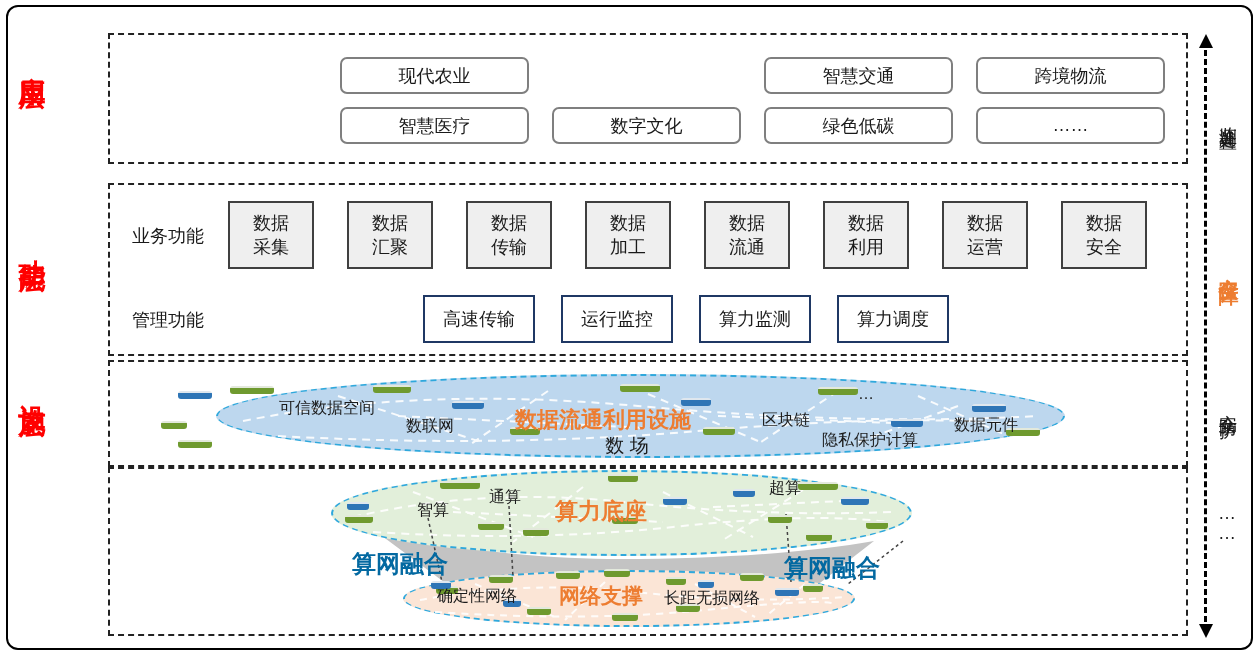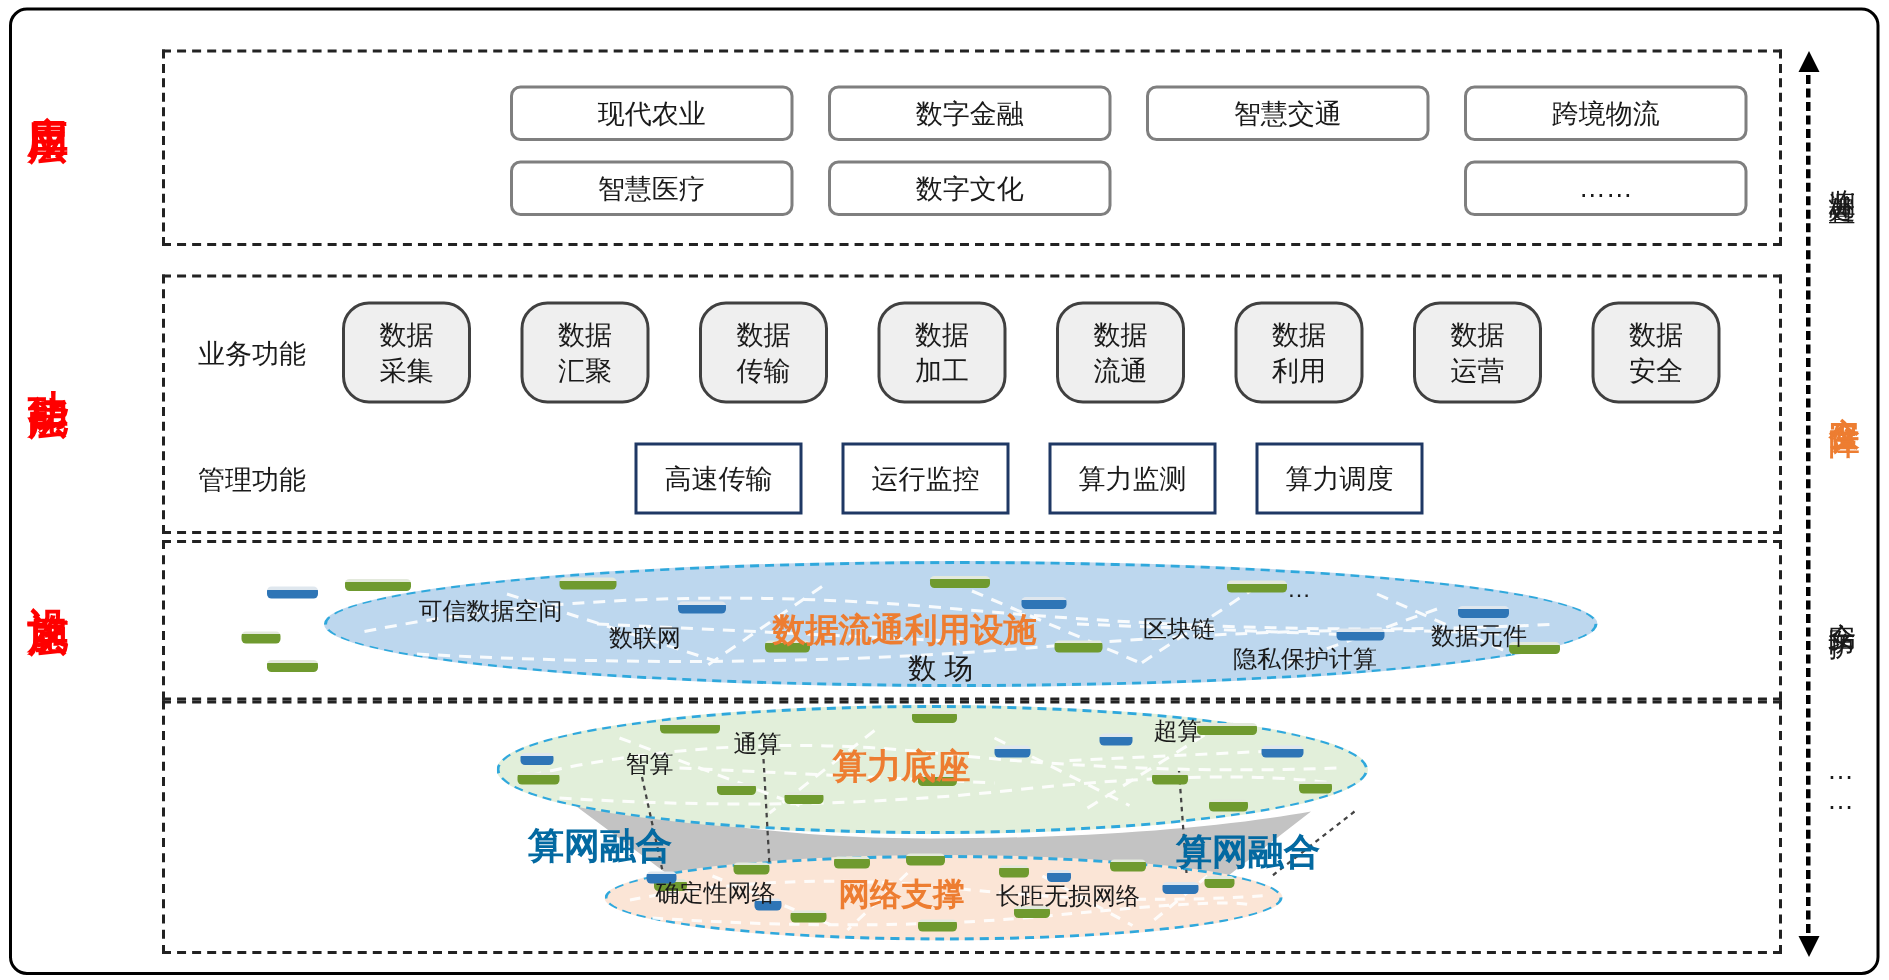--- a/index.html
+++ b/index.html
@@ -9,21 +9,21 @@
   .dashed-box{position:absolute;left:108px;width:1076px;border:2px dashed #222;background:transparent;}
   #box-app{top:33px;height:127px;}
   #box-func{top:183px;height:169px;}
   #box-field{top:360px;height:103px;}
   #box-lower{top:467px;height:165px;}
   .layer-label{position:absolute;left:14px;writing-mode:vertical-rl;text-orientation:upright;
                font-weight:bold;font-size:27px;color:#f00;letter-spacing:4px;}
   #lbl-app{top:55px;} #lbl-func{top:238px;} #lbl-infra{top:383px;}
   .app-box{position:absolute;width:185px;height:33px;background:#fff;border:2px solid #7f7f7f;border-radius:7px;
            display:flex;align-items:center;justify-content:center;font-size:18px;}
-  .biz-box{position:absolute;width:82px;height:64px;top:201px;background:#efefef;border:2px solid #404040;border-radius:18px;
+  .biz-box{position:absolute;width:82px;height:64px;top:201px;background:#efefef;border:2px solid #404040;border-radius:0;
            display:flex;align-items:center;justify-content:center;text-align:center;font-size:18px;line-height:1.35;white-space:pre-line;}
   .mgmt-box{position:absolute;width:108px;height:44px;top:295px;background:#fff;border:2px solid #1f3864;
            display:flex;align-items:center;justify-content:center;font-size:18px;}
   .row-label{position:absolute;left:132px;font-size:18px;}
   .ellipse{position:absolute;border:2px dashed #2fa8dc;border-radius:50%;}
   #ellipse-field{left:216px;top:374px;width:845px;height:80px;background:#bdd7ee;}
   #ellipse-compute{left:331px;top:470px;width:577px;height:82px;background:#e2efda;}
   #ellipse-network{left:403px;top:570px;width:448px;height:53px;background:#fbe5d6;}
   .ellipse svg{position:absolute;left:0;top:0;width:100%;height:100%;}
   .flabel{position:absolute;transform:translate(-50%,-50%);white-space:nowrap;z-index:6;font-size:16px;}
@@ -52,25 +52,25 @@
   <div class="dashed-box" id="box-app"></div>
   <div class="dashed-box" id="box-func"></div>
   <div class="dashed-box" id="box-field"></div>
   <div class="dashed-box" id="box-lower"></div>
 
   <div class="layer-label" id="lbl-app">应用层</div>
   <div class="layer-label" id="lbl-func">功能层</div>
   <div class="layer-label" id="lbl-infra">设施层</div>
 
   <div class="app-box" style="left:340px;top:57px">现代农业</div>
-  <div class="app-box" style="left:552px;top:57px">数字金融</div>
   <div class="app-box" style="left:764px;top:57px">智慧交通</div>
   <div class="app-box" style="left:976px;top:57px">跨境物流</div>
   <div class="app-box" style="left:340px;top:107px">智慧医疗</div>
   <div class="app-box" style="left:552px;top:107px">数字文化</div>
+  <div class="app-box" style="left:764px;top:107px">绿色低碳</div>
   <div class="app-box" style="left:976px;top:107px">……</div>
 
   <div class="row-label" style="top:224px">业务功能</div>
   <div class="biz-box" style="left:228px">数据
 采集</div>
   <div class="biz-box" style="left:347px">数据
 汇聚</div>
   <div class="biz-box" style="left:466px">数据
 传输</div>
   <div class="biz-box" style="left:585px">数据

